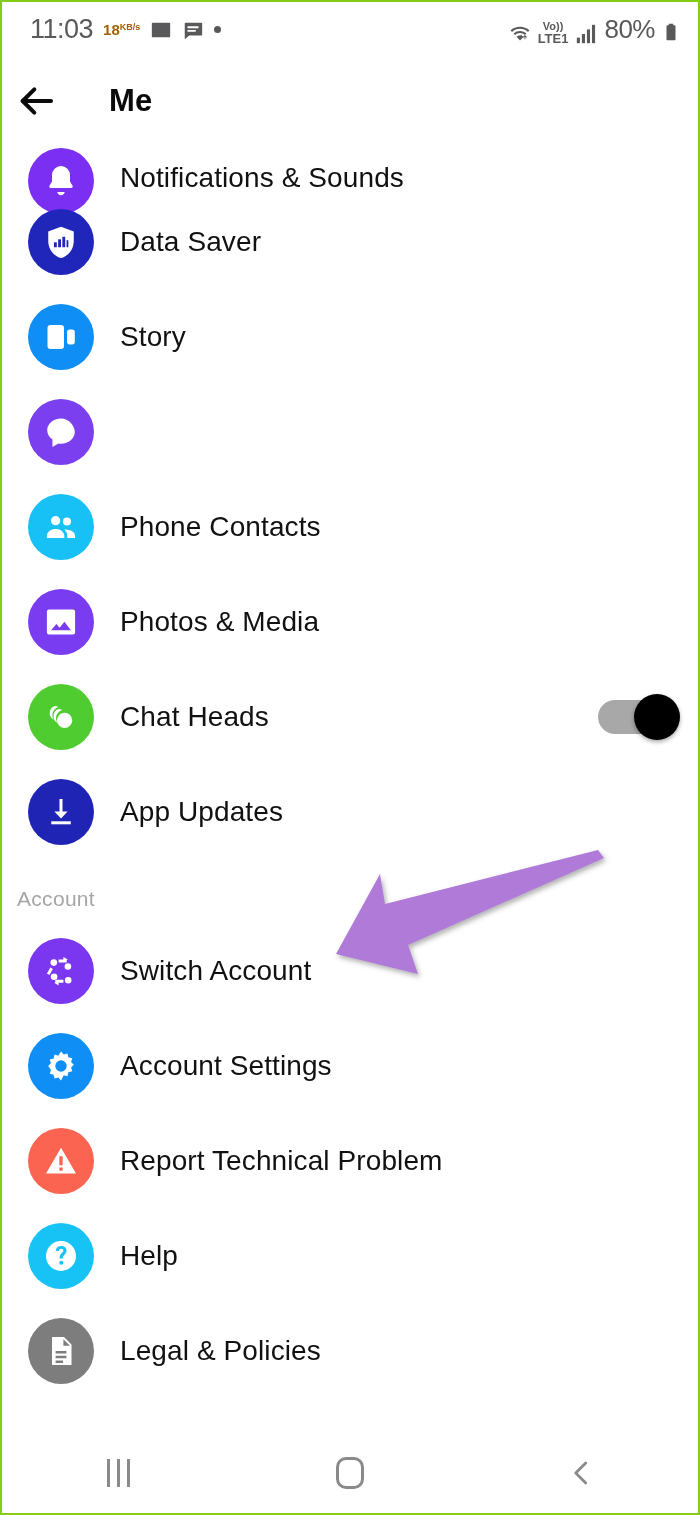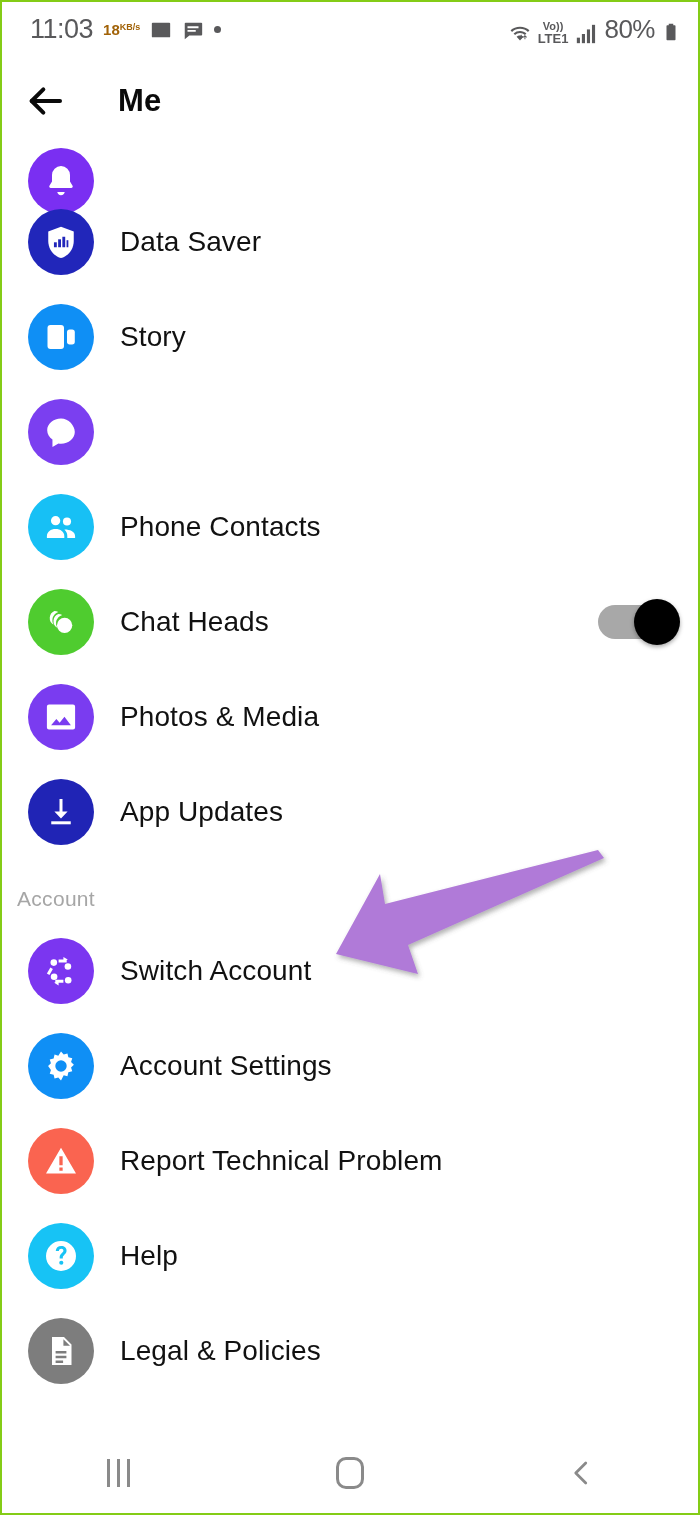--- a/index.html
+++ b/index.html
@@ -44,21 +44,21 @@
     display: flex; flex-direction: column; align-items: center;
     line-height: 1; color: #59595b; font-weight: bold;
   }
   .volte .v1 { font-size: 11px; }
   .volte .v2 { font-size: 13px; }
 
   
   #app-header {
     height: 87px;
     display: flex; align-items: center;
-    padding-left: 18px;
+    padding-left: 9px;
     background: #ffffff;
   }
   #back-button {
     width: 50px; height: 50px;
     display: flex; align-items: center; justify-content: center;
     cursor: pointer;
   }
   #page-title {
     font-size: 31px; font-weight: bold; color: #0a0a0a;
     margin-left: 48px; letter-spacing: 0.2px;
@@ -208,20 +208,21 @@
   </div>
 
   <div id="settings-list">
 
     <div class="row clipped">
       <div class="row-icon" style="background:#7a2ff2">
         <svg viewBox="0 0 24 24" fill="#ffffff">
             <path d="M12 2a6 6 0 00-6 6v4.3L4.3 15.1A1 1 0 005.2 16.6h13.6a1 1 0 00.9-1.5L18 12.3V8a6 6 0 00-6-6zm0 19.5a2.6 2.6 0 002.5-2.1h-5A2.6 2.6 0 0012 21.5z"></path>
           </svg>
       </div>
+      <div class="row-label">Notifications &amp; Sounds</div>
     </div>
 
     <div class="row">
       <div class="row-icon" style="background:#2126ba">
         <svg viewBox="0 0 24 24" fill="#ffffff">
             <path d="M12 1.8L3.5 5v6.3c0 5.3 3.6 10.2 8.5 11.4 4.9-1.2 8.5-6.1 8.5-11.4V5L12 1.8z"></path>
             <rect x="7.3" y="12.2" width="1.9" height="3.3" fill="#2126ba"></rect>
             <rect x="10.1" y="10.2" width="1.9" height="5.3" fill="#2126ba"></rect>
             <rect x="12.9" y="8.5" width="1.9" height="7" fill="#2126ba"></rect>
             <rect x="15.7" y="10.8" width="1.2" height="4.7" fill="#2126ba"></rect>
@@ -254,40 +255,40 @@
             <circle cx="8.4" cy="7.8" r="3.1"></circle>
             <circle cx="16" cy="8.3" r="2.7"></circle>
             <path d="M2.6 18.2c0-3 2.6-4.8 5.8-4.8s5.8 1.8 5.8 4.8v1.1H2.6v-1.1z"></path>
             <path d="M14.6 13.7c3 0 6.8 1.3 6.8 4.4v1.2h-5.2v-1.3c0-1.7-.7-3.1-1.9-4.1l.3-.2z"></path>
           </svg>
       </div>
       <div class="row-label">Phone Contacts</div>
     </div>
 
     <div class="row">
+      <div class="row-icon" style="background:#7a3cf0">
+        <svg viewBox="0 0 24 24" fill="#ffffff">
+            <path d="M4 3.6h16a1.4 1.4 0 011.4 1.4v14a1.4 1.4 0 01-1.4 1.4H4A1.4 1.4 0 012.6 19V5A1.4 1.4 0 014 3.6zm1.4 13.9h13.2l-4.3-5.6-3.2 3.9-2.2-2.5-3.5 4.2zM9 8.6a1.7 1.7 0 11-3.4 0 1.7 1.7 0 013.4 0z"></path>
+          </svg>
+      </div>
+      <div class="row-label">Photos &amp; Media</div>
+    </div>
+
+    <div class="row">
       <div class="row-icon" style="background:#4fcc2f">
         <svg viewBox="0 0 24 24" fill="#ffffff">
             <path d="M7.6 4.6a5.2 5.2 0 00-.6 9.2 6.1 6.1 0 01.7-6.8 5.2 5.2 0 012.5-1.7 5.2 5.2 0 00-2.6-.7z"></path>
             <path d="M10.3 6.6a5.2 5.2 0 00-.8 9.3 6.1 6.1 0 01.8-7 5.2 5.2 0 012.5-1.6 5.2 5.2 0 00-2.5-.7z"></path>
             <circle cx="14.4" cy="14.2" r="5.1"></circle>
           </svg>
       </div>
       <div class="row-label">Chat Heads</div>
       <div class="toggle">
         <div class="knob"></div>
       </div>
-    </div>
-
-    <div class="row">
-      <div class="row-icon" style="background:#7a3cf0">
-        <svg viewBox="0 0 24 24" fill="#ffffff">
-            <path d="M4 3.6h16a1.4 1.4 0 011.4 1.4v14a1.4 1.4 0 01-1.4 1.4H4A1.4 1.4 0 012.6 19V5A1.4 1.4 0 014 3.6zm1.4 13.9h13.2l-4.3-5.6-3.2 3.9-2.2-2.5-3.5 4.2zM9 8.6a1.7 1.7 0 11-3.4 0 1.7 1.7 0 013.4 0z"></path>
-          </svg>
-      </div>
-      <div class="row-label">Photos &amp; Media</div>
     </div>
 
     <div class="row">
       <div class="row-icon" style="background:#2024b5">
         <svg viewBox="0 0 24 24" fill="#ffffff">
             <path d="M11 3.3h2v8.3h3.4L12 16.4l-4.4-4.8H11V3.3z"></path>
             <rect x="5.5" y="18.2" width="13" height="2"></rect>
           </svg>
       </div>
       <div class="row-label">App Updates</div>

